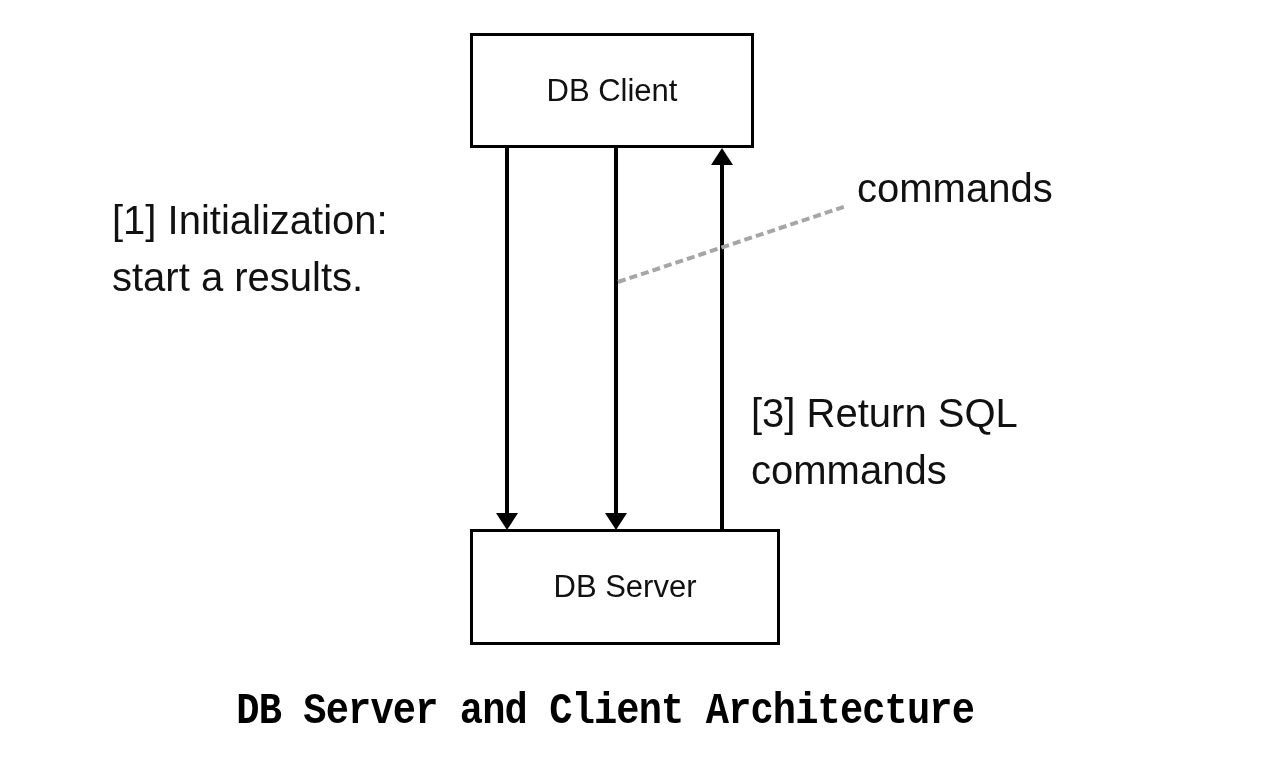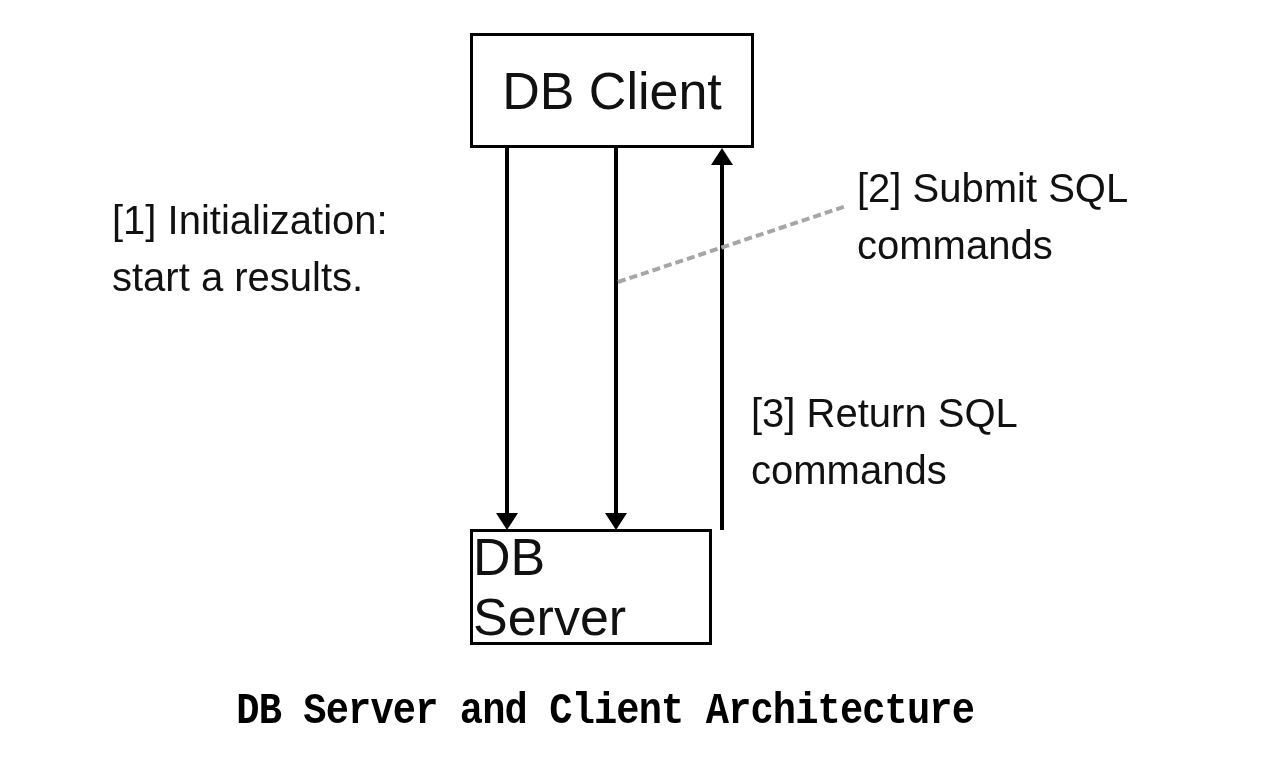--- a/index.html
+++ b/index.html
@@ -17,25 +17,25 @@
     color: #111111;
   }
   .box {
     position: absolute;
     box-sizing: border-box;
     border: 3px solid #000000;
     background: #ffffff;
     display: flex;
     align-items: center;
     justify-content: center;
-    font-size: 52px;
+    font-size: 31px;
     color: #111111;
   }
   .box.client { left: 470px; top: 33px;  width: 284px; height: 115px; }
-  .box.server { left: 470px; top: 529px; width: 242px; height: 116px; }
+  .box.server { left: 470px; top: 529px; width: 310px; height: 116px; }
 
   .vline {
     position: absolute;
     width: 4px;
     background: #000000;
   }
   .line-down-1 { left: 505px; top: 148px; height: 366px; }
   .line-down-2 { left: 614px; top: 148px; height: 366px; }
   .line-up     { left: 720px; top: 164px; height: 366px; }
 
@@ -116,21 +116,20 @@
   <div class="head head-up head-up-1"></div>
 
   <div class="dash-line"></div>
 
   <div class="ann ann-init">
     <div>[1] Initialization:</div>
     <div>start a results.</div>
   </div>
 
   <div class="ann ann-submit">
-    <div>[2] Submit SQL</div>
     <div>commands</div>
   </div>
 
   <div class="ann ann-return">
     <div>[3] Return SQL</div>
     <div>commands</div>
   </div>
 
   <div class="title-wrap">
     <span class="title-text">DB Server and Client Architecture</span>

